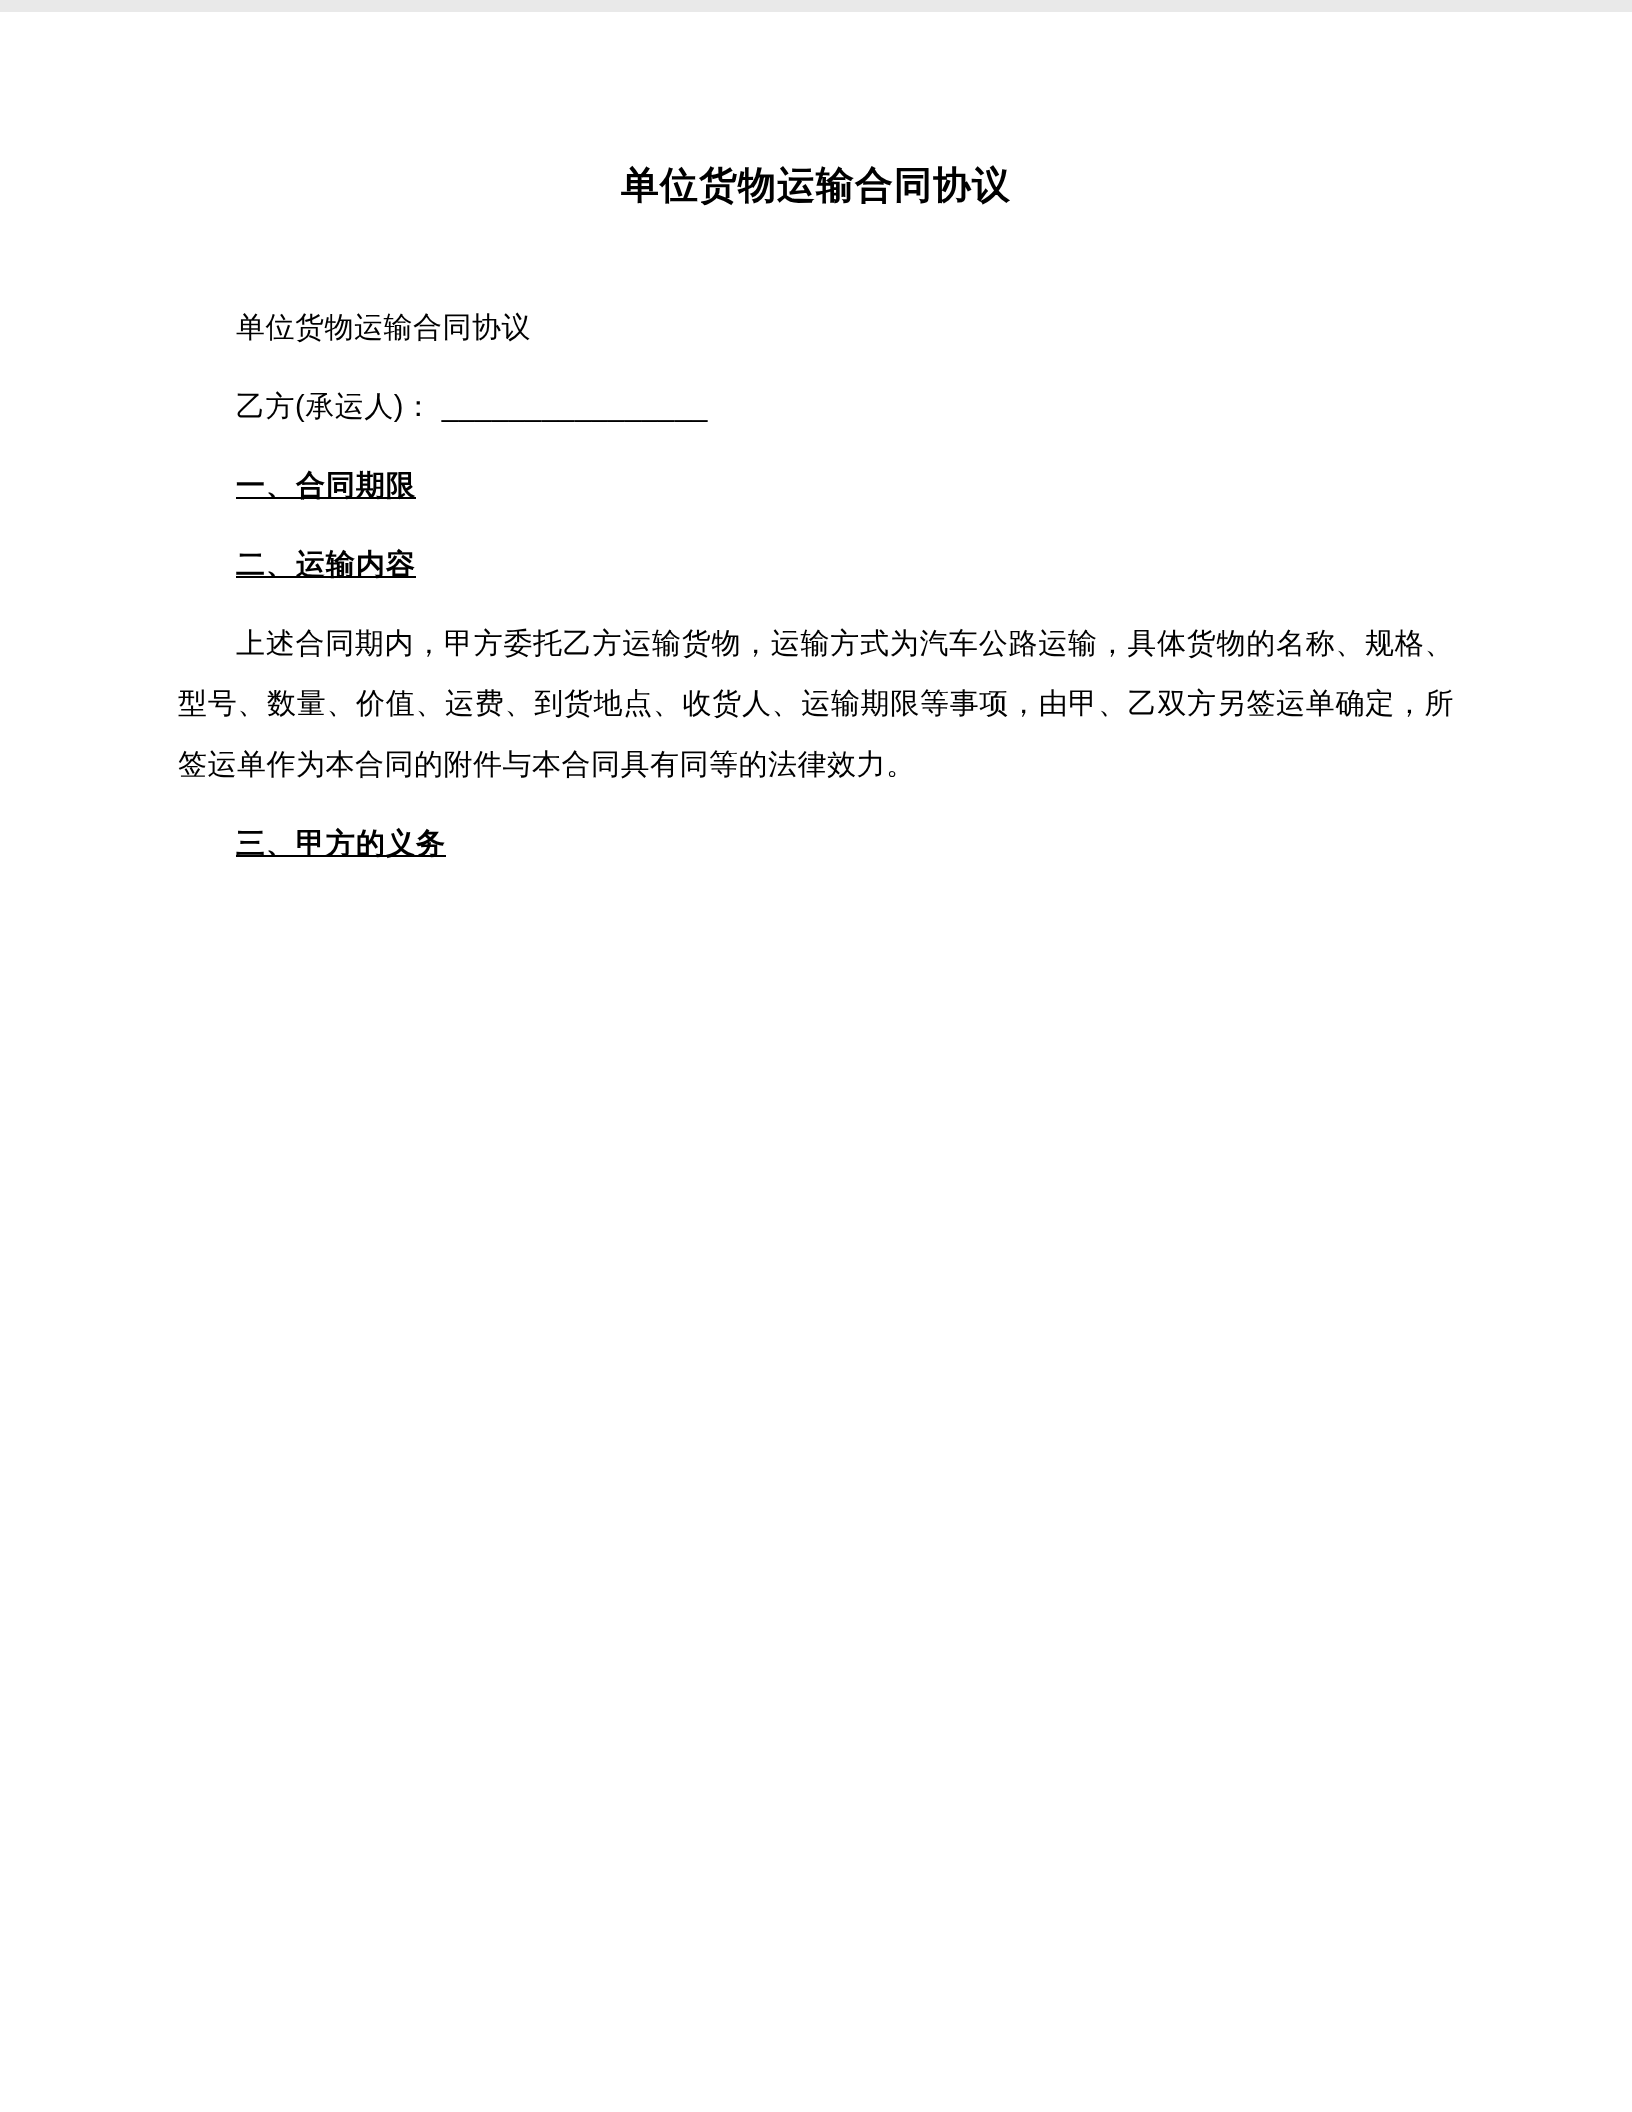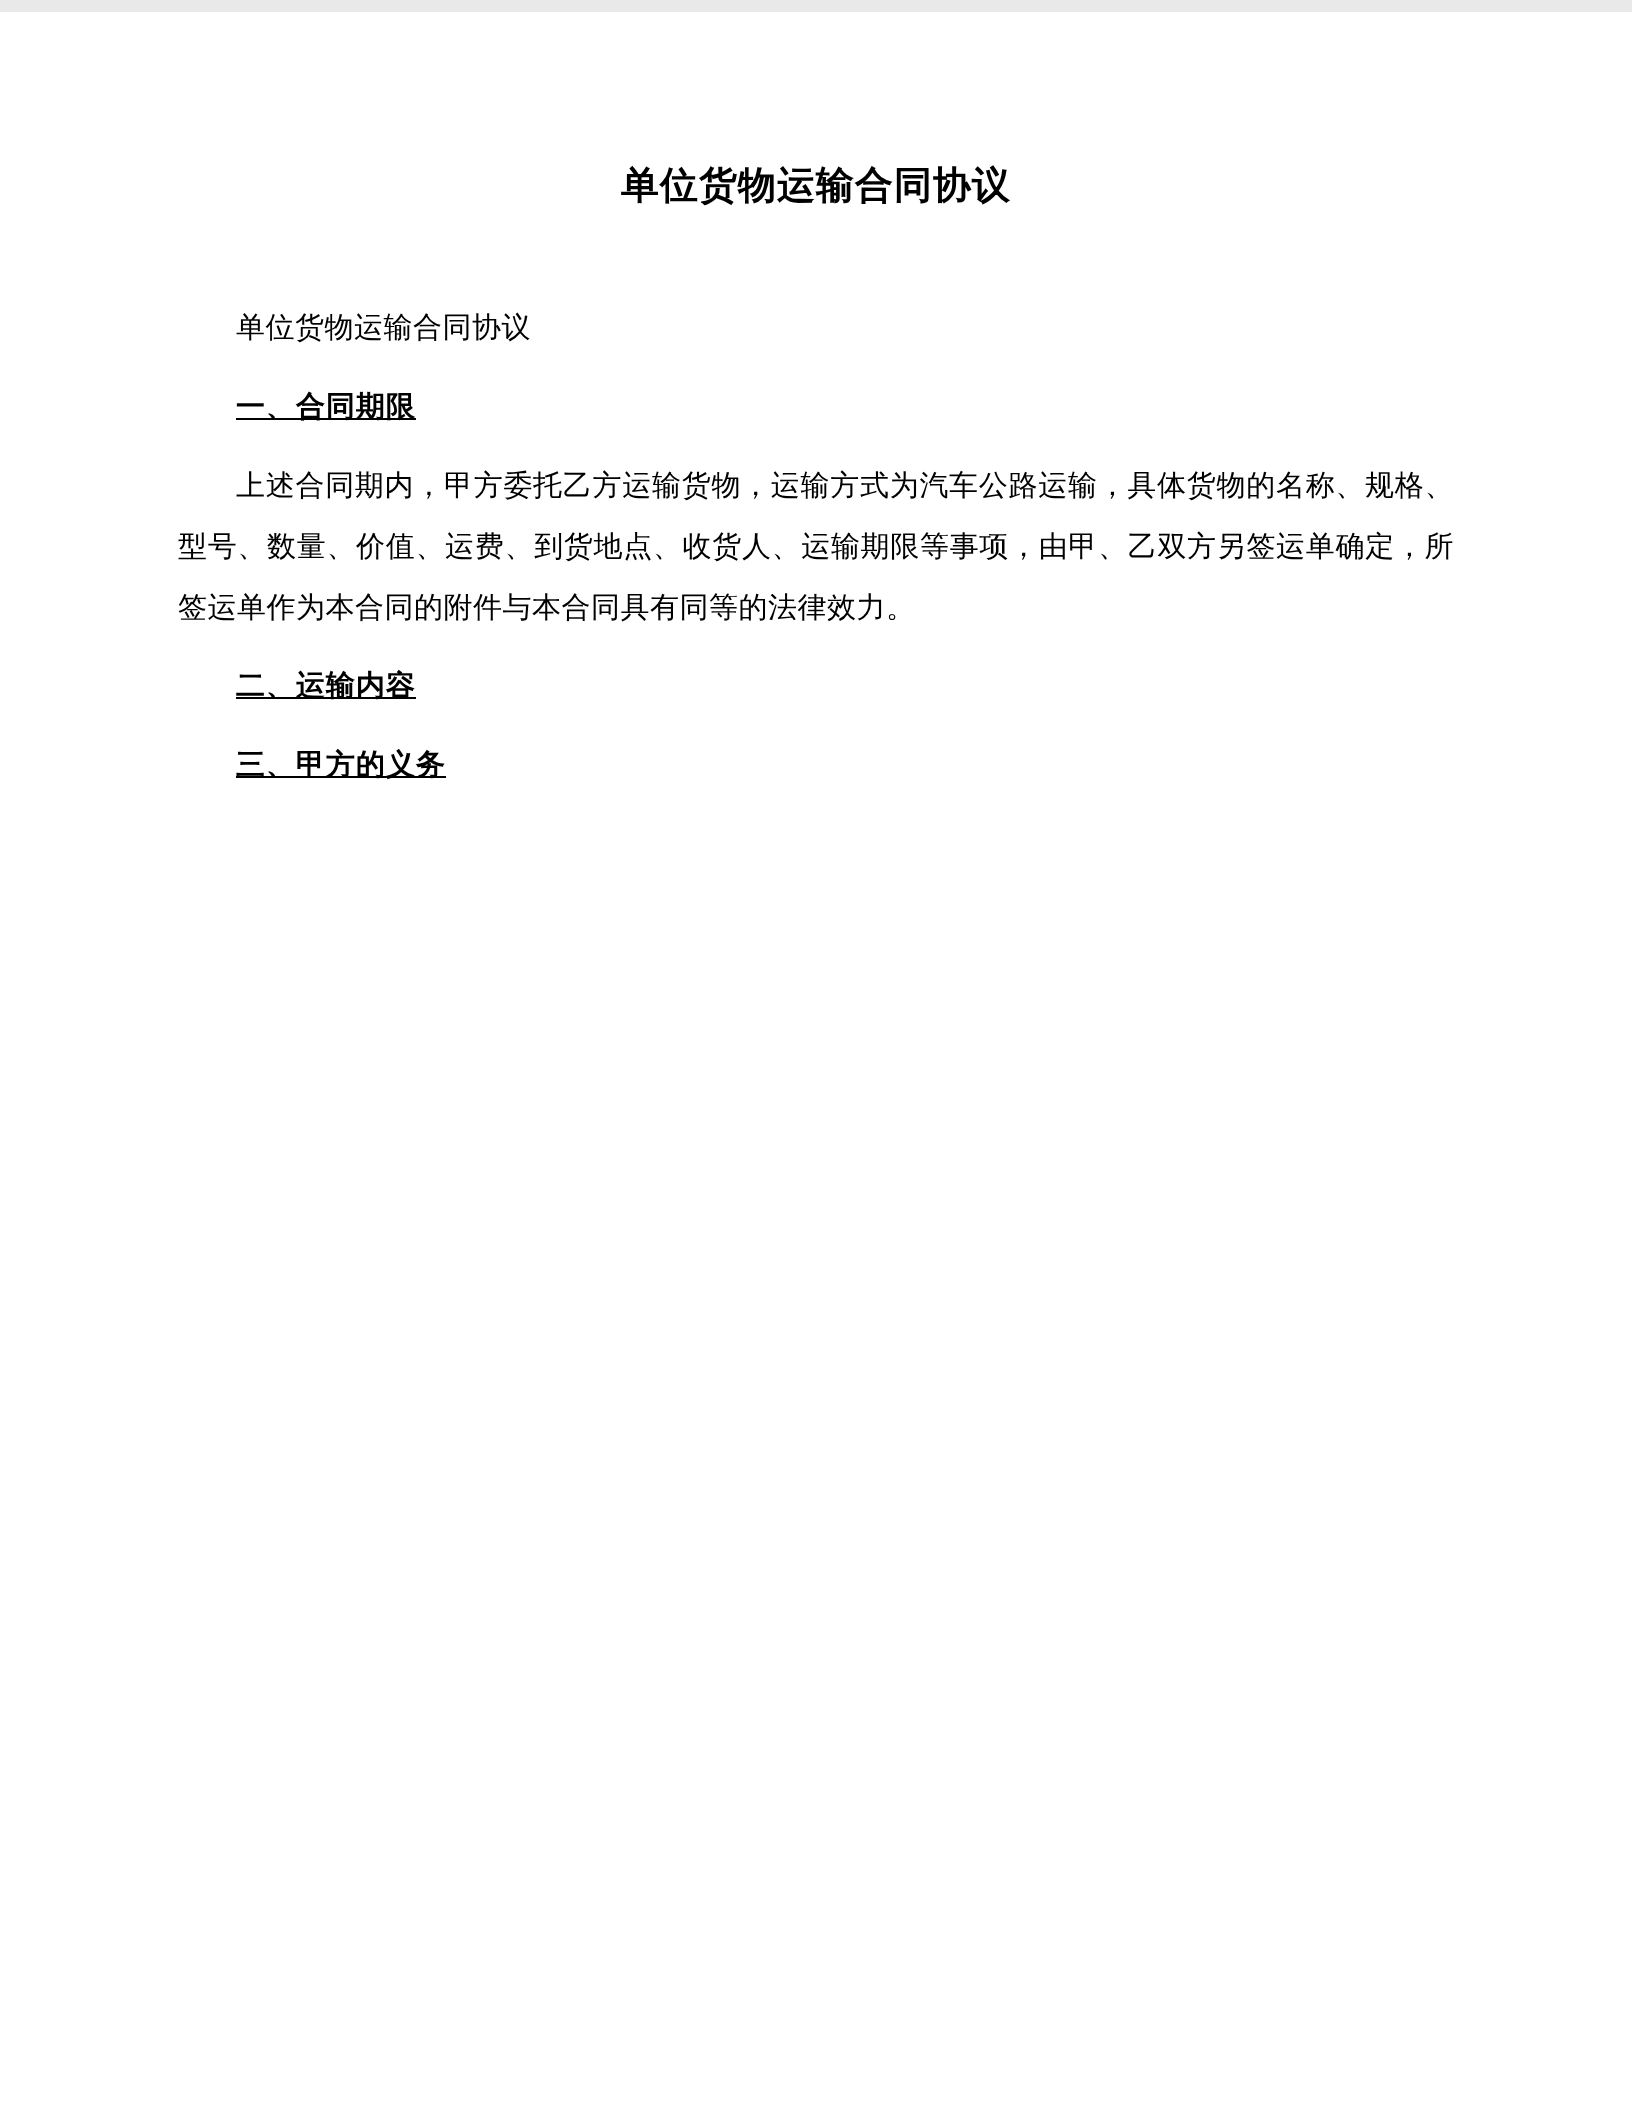--- a/index.html
+++ b/index.html
@@ -42,24 +42,25 @@
 </head>
 <body>
 
 <div class="page">
   <h1 class="doc-title">单位货物运输合同协议</h1>
 
   <div class="doc-body">
     <p class="para">单位货物运输合同协议</p>
 
 
+    <p class="para">乙方(承运人)： ________________</p>
 
 
     <p class="para heading">一、合同期限</p>
 
 
+    <p class="para heading">二、运输内容</p>
+
     <p class="para">上述合同期内，甲方委托乙方运输货物，运输方式为汽车公路运输，具体货物的名称、规格、型号、数量、价值、运费、到货地点、收货人、运输期限等事项，由甲、乙双方另签运单确定，所签运单作为本合同的附件与本合同具有同等的法律效力。</p>
-
-    <p class="para heading">二、运输内容</p>
 
     <p class="para heading">三、甲方的义务</p>
   </div>
 </div>
 
 </body></html>

